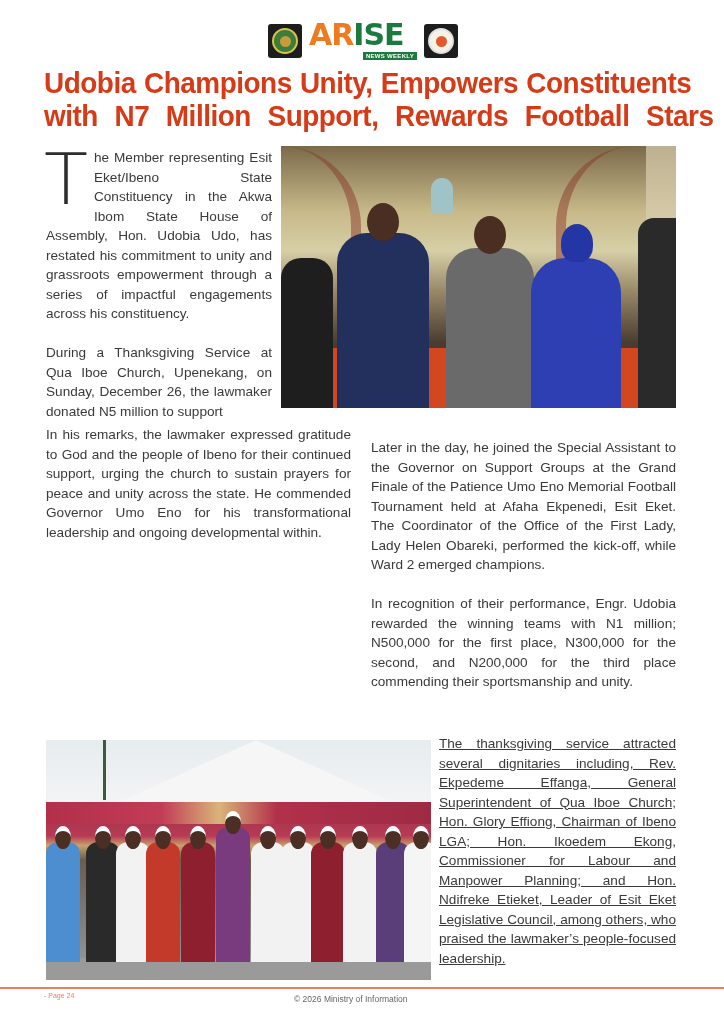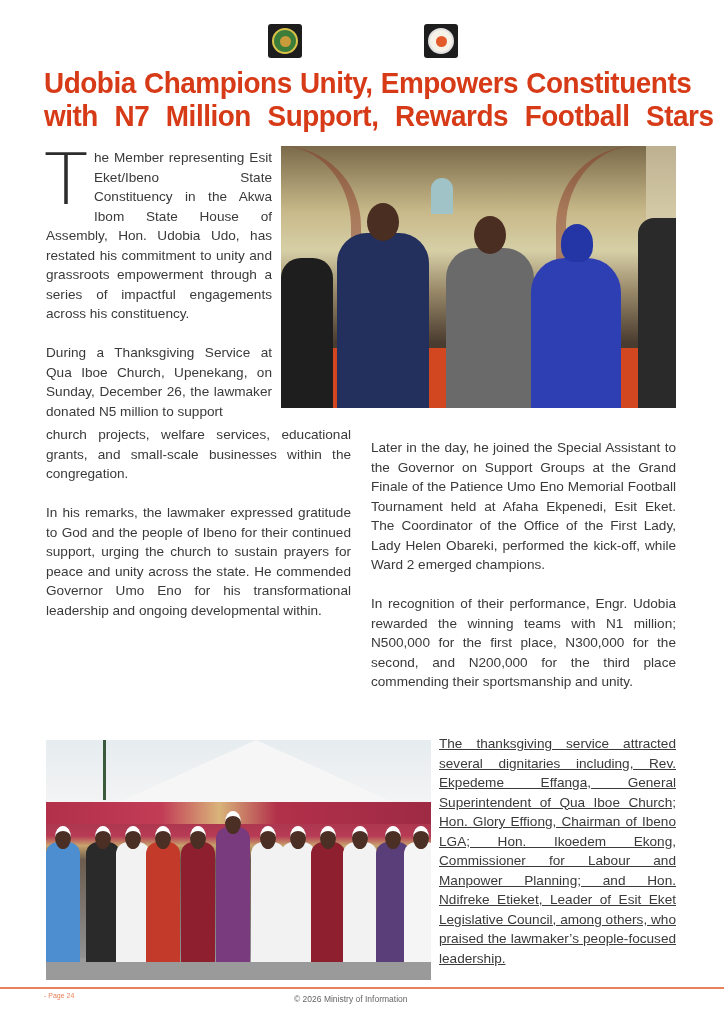--- a/index.html
+++ b/index.html
@@ -65,41 +65,46 @@
 </style>
 </head>
 <body>
 
 <div class="masthead">
   <div class="seal">
     <div class="seal-inner">
         <div class="seal-core"></div>
       </div>
   </div>
+  <div class="logo-word">
+    <div class="logo-text">
+      <span class="o">AR</span><span class="g">ISE</span>
+    </div>
+    <div class="logo-sub">NEWS WEEKLY</div>
+  </div>
   <div class="seal seal-right">
     <div class="seal-inner">
         <div class="seal-core"></div>
       </div>
   </div>
 </div>
 
 <div class="headline">
   <div class="l1">Udobia Champions Unity, Empowers Constituents</div>
   <div class="l2">with N7 Million Support, Rewards Football Stars</div>
 </div>
 
 <div class="col left-col left-narrow">
   <p>
     <span class="dropcap">T</span><span>he Member representing Esit Eket/Ibeno State Constituency in the Akwa Ibom State House of Assembly, Hon. Udobia Udo, has restated his commitment to unity and grassroots empowerment through a series of impactful engagements across his constituency.</span>
   </p>
   <p style="margin-bottom:0;">During a Thanksgiving Service at Qua Iboe Church, Upenekang, on Sunday, December 26, the lawmaker donated N5 million to support</p>
 </div>
 
 <div class="col" style="top:425px; left:46px; width:305px;">
-  <p>church projects, welfare services, educational grants, and small-scale businesses within the congregation.</p>
   <p>In his remarks, the lawmaker expressed gratitude to God and the people of Ibeno for their continued support, urging the church to sustain prayers for peace and unity across the state. He commended Governor Umo Eno for his transformational leadership and ongoing developmental within.</p>
 </div>
 
 <div class="photo church-photo">
   <div class="arch-l"></div>
   <div class="arch-r"></div>
   <div class="window"></div>
   <div class="pillar-r"></div>
   <div class="chair" style="left:40px;"></div>
   <div class="chair" style="left:145px;"></div>

